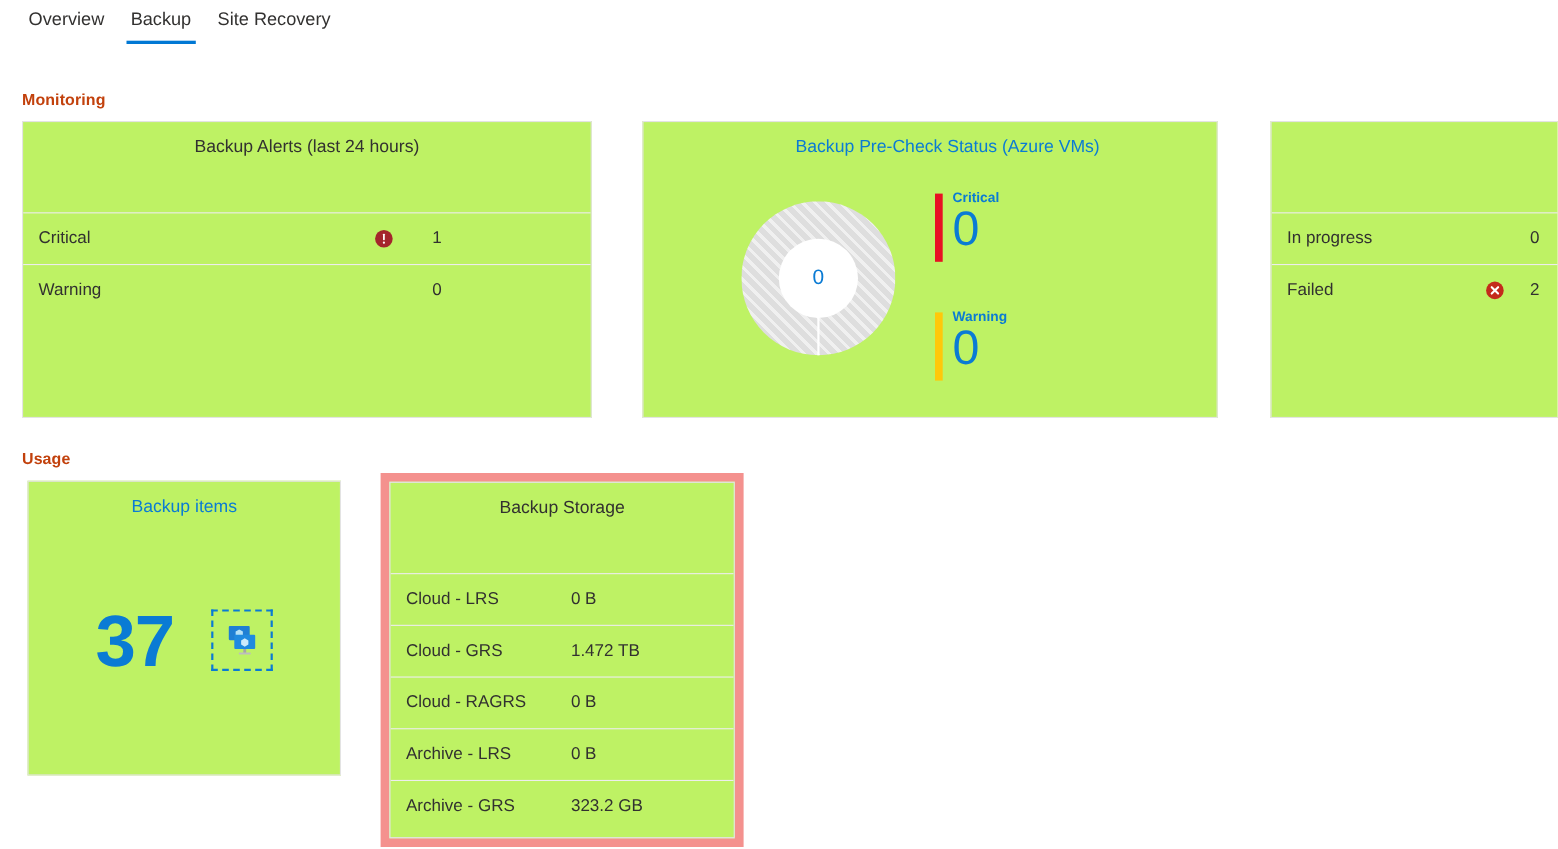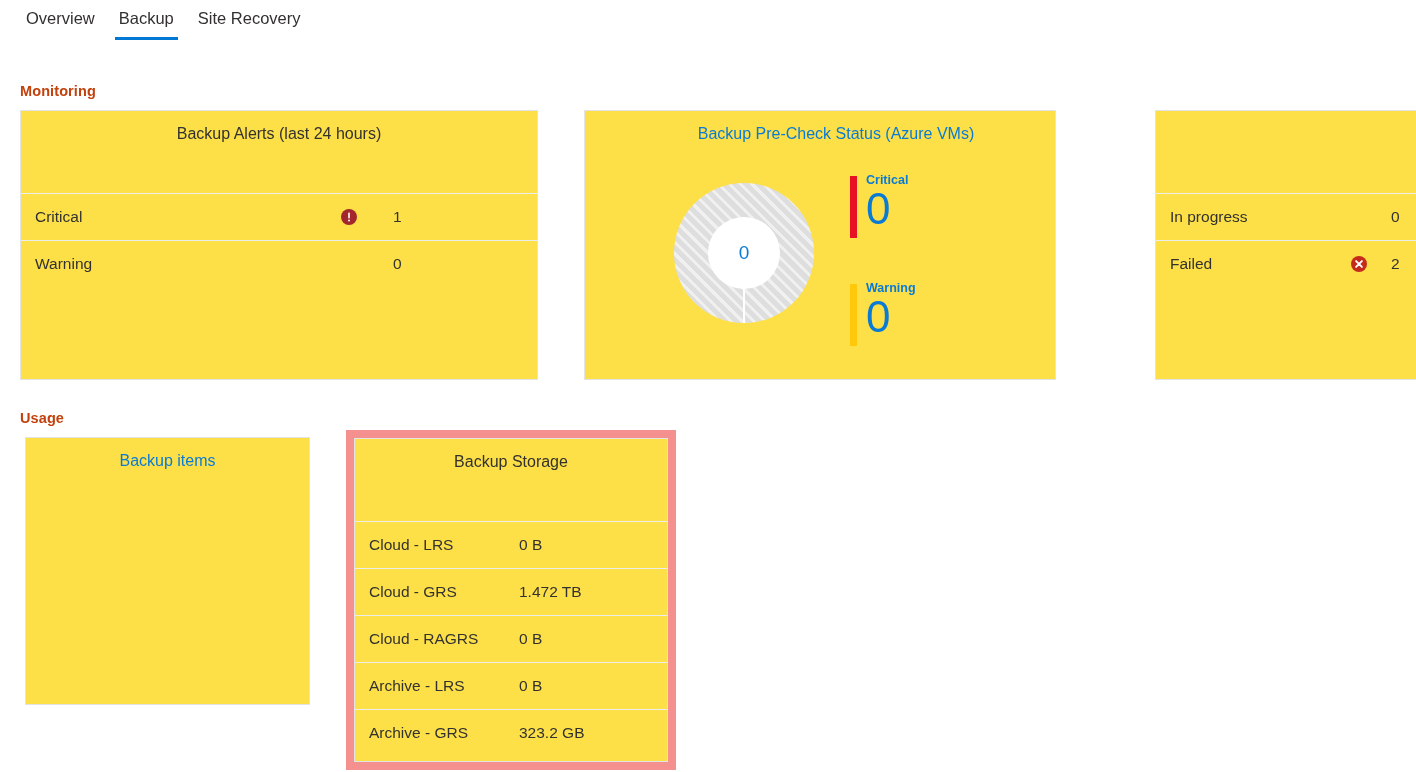--- a/index.html
+++ b/index.html
@@ -59,21 +59,21 @@
     font-weight: bold;
     color: #c2410c;
     letter-spacing: .1px;
   }
   #sec-monitoring { left: 20px; top: 83px; }
   #sec-usage      { left: 20px; top: 410px; }
 
   
   .card {
     position: absolute;
-    background: #fde047;
+    background: #bef264;
     border: 1px solid #e3e3e3;
     box-sizing: border-box;
     overflow: hidden;
   }
   .card-title {
     text-align: center;
     font-size: 16px;
     color: #323130;
     padding-top: 13px;
     line-height: 20px;
@@ -131,21 +131,21 @@
   .badge svg { display: block; }
 
   
   #card-alerts { left: 20px; top: 110px; width: 518px; height: 270px; }
   #card-alerts .rows { top: 82px; }
   #card-alerts .row .label { width: 300px; }
   #card-alerts .row .icon-cell { margin-right: 30px; }
   #card-alerts .row .value { width: 120px; }
 
   
-  #card-precheck { left: 584px; top: 110px; width: 472px; height: 270px; padding-left: 32px; }
+  #card-precheck { left: 584px; top: 110px; width: 523px; height: 270px; padding-left: 32px; }
   .donut-wrap {
     position: absolute;
     left: 0; right: 0; top: 0; bottom: 0;
   }
   .donut {
     position: absolute;
     left: 89px;
     top: 72px;
     width: 140px;
     height: 140px;
@@ -365,20 +365,33 @@
       <span class="spacer"></span>
     </div>
 
   </div>
 </div>
 
 <div class="section-title" id="sec-usage">Usage</div>
 
 <div class="card" id="card-items">
   <div class="card-title link">Backup items</div>
+  <div class="items-body">
+    <div class="items-count">37</div>
+    <div class="items-icon-focus">
+      <svg width="40" height="40" viewBox="0 0 40 40" aria-hidden="true">
+        <rect x="8" y="7" width="19" height="13" rx="1" fill="#1f7fd4"></rect>
+        <path d="M17.5 10.3 l3.3 1.9 v3.8 l-3.3 1.9 l-3.3-1.9 v-3.8 z" fill="#b3e0f7"></path>
+        <rect x="13" y="15" width="19" height="13" rx="1" fill="#1f8ae0"></rect>
+        <path d="M22.5 18.3 l3.3 1.9 v3.8 l-3.3 1.9 l-3.3-1.9 v-3.8 z" fill="#cdeafb"></path>
+        <rect x="21.2" y="28" width="2.6" height="3.6" fill="#a6a6a6"></rect>
+        <rect x="17" y="31.2" width="11" height="1.8" rx="0.9" fill="#bdbdbd"></rect>
+      </svg>
+    </div>
+  </div>
 </div>
 
 <div id="storage-highlight"></div>
 
 <div class="card" id="card-storage">
   <div class="card-title">Backup Storage</div>
   <div class="rows">
 
     <div class="row">
       <span class="label">Cloud - LRS</span>

